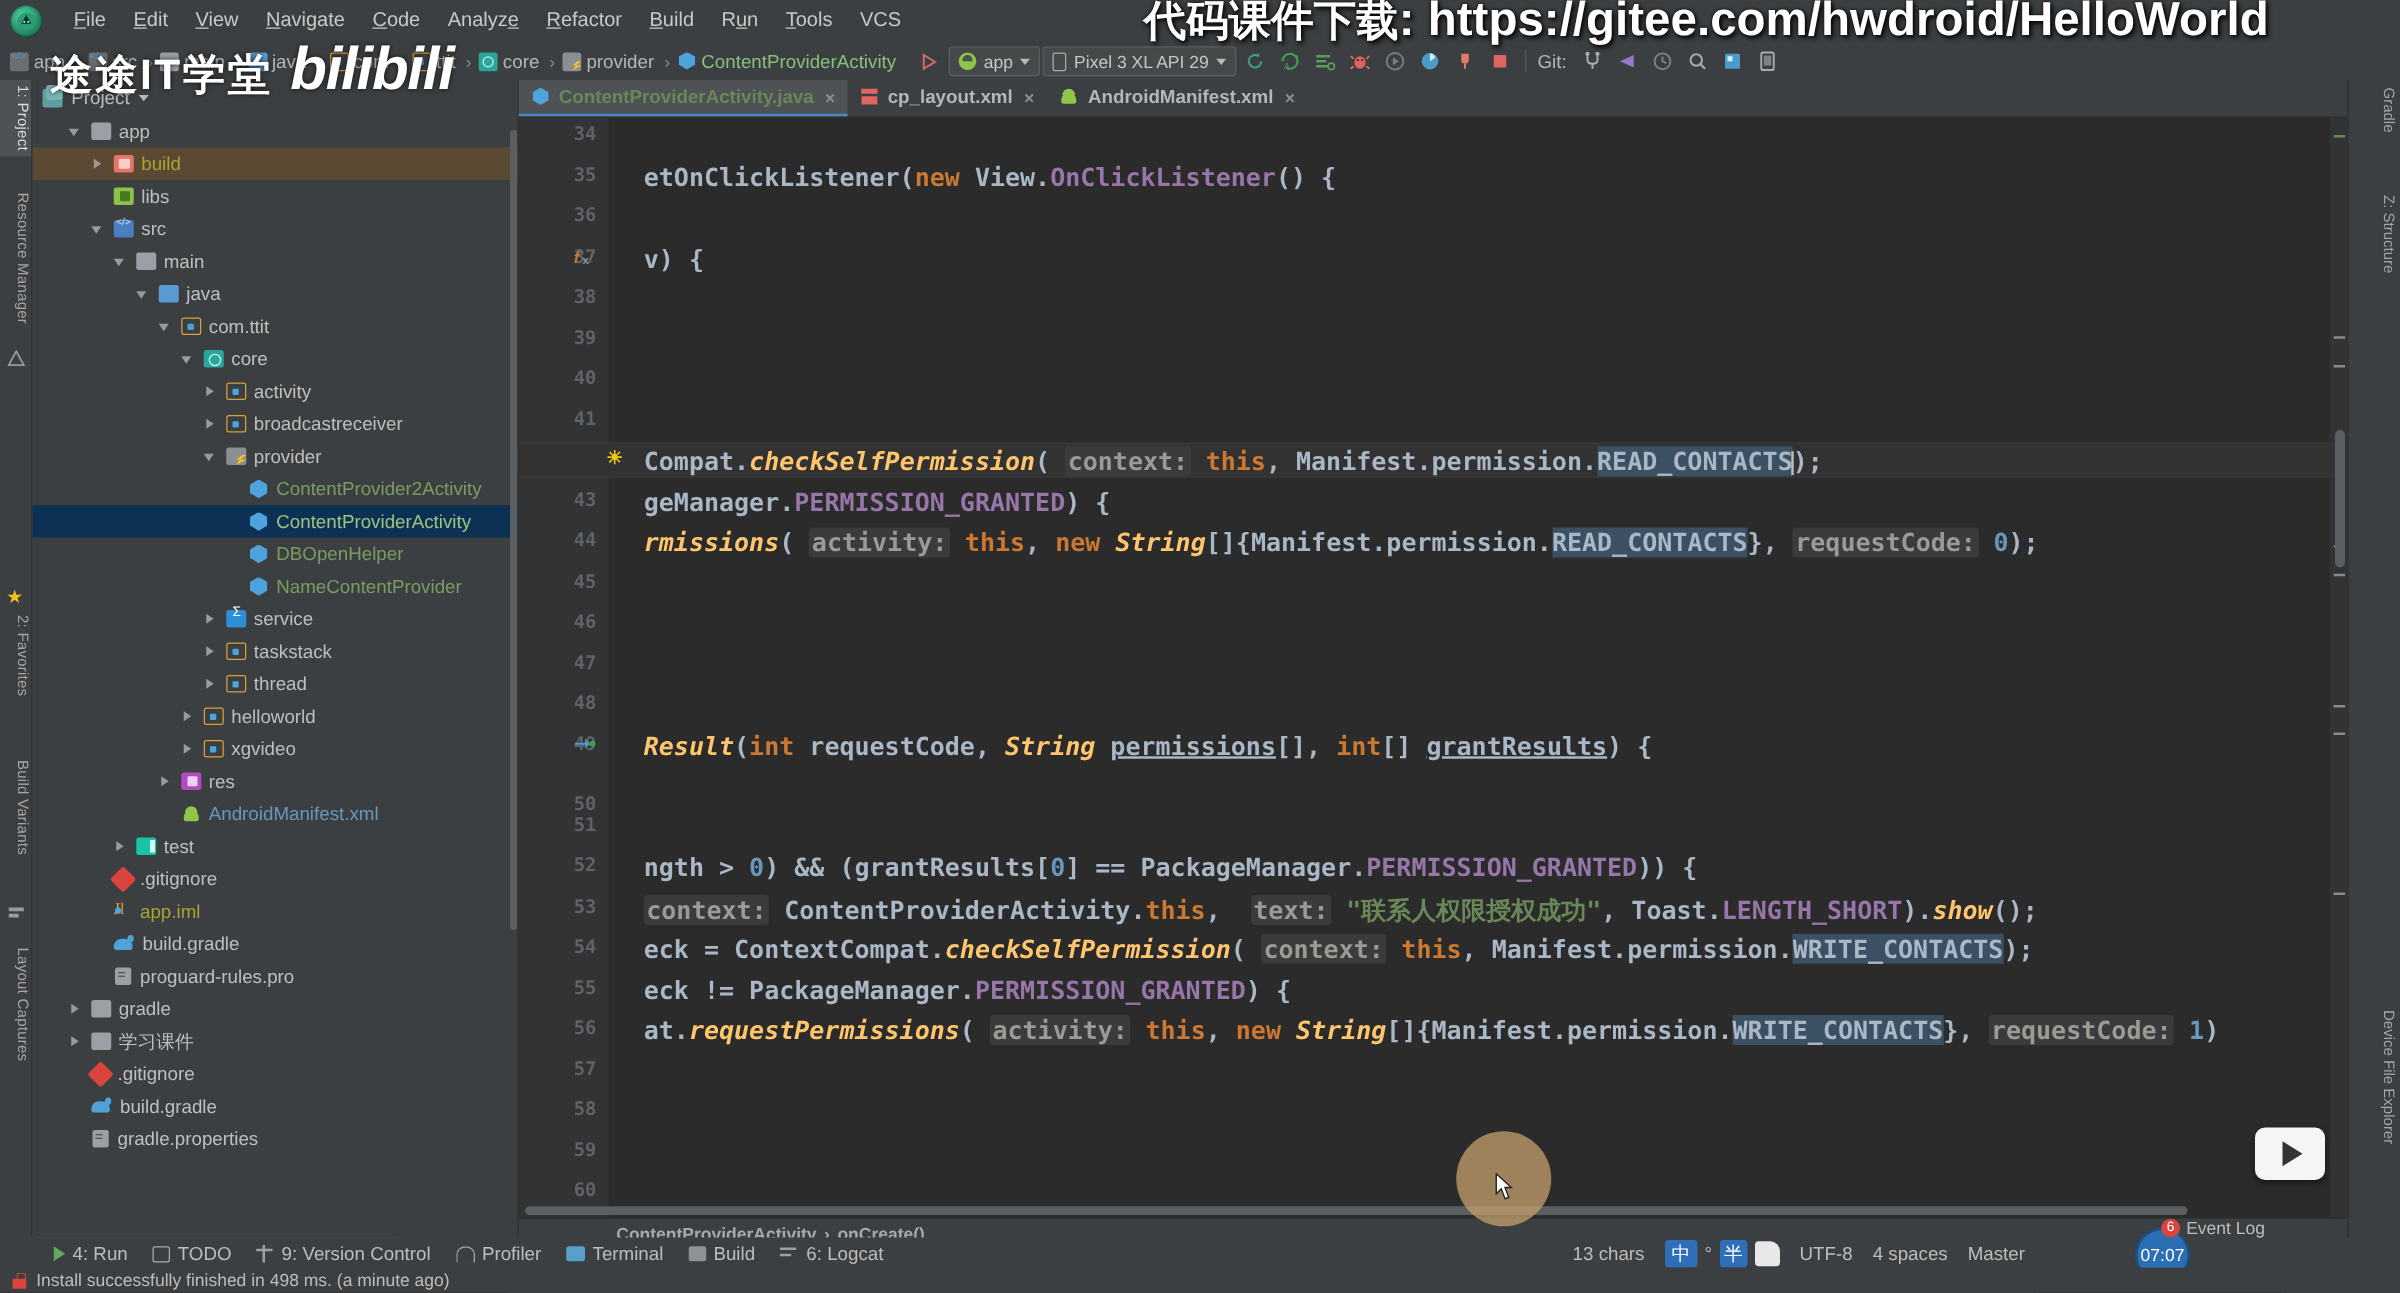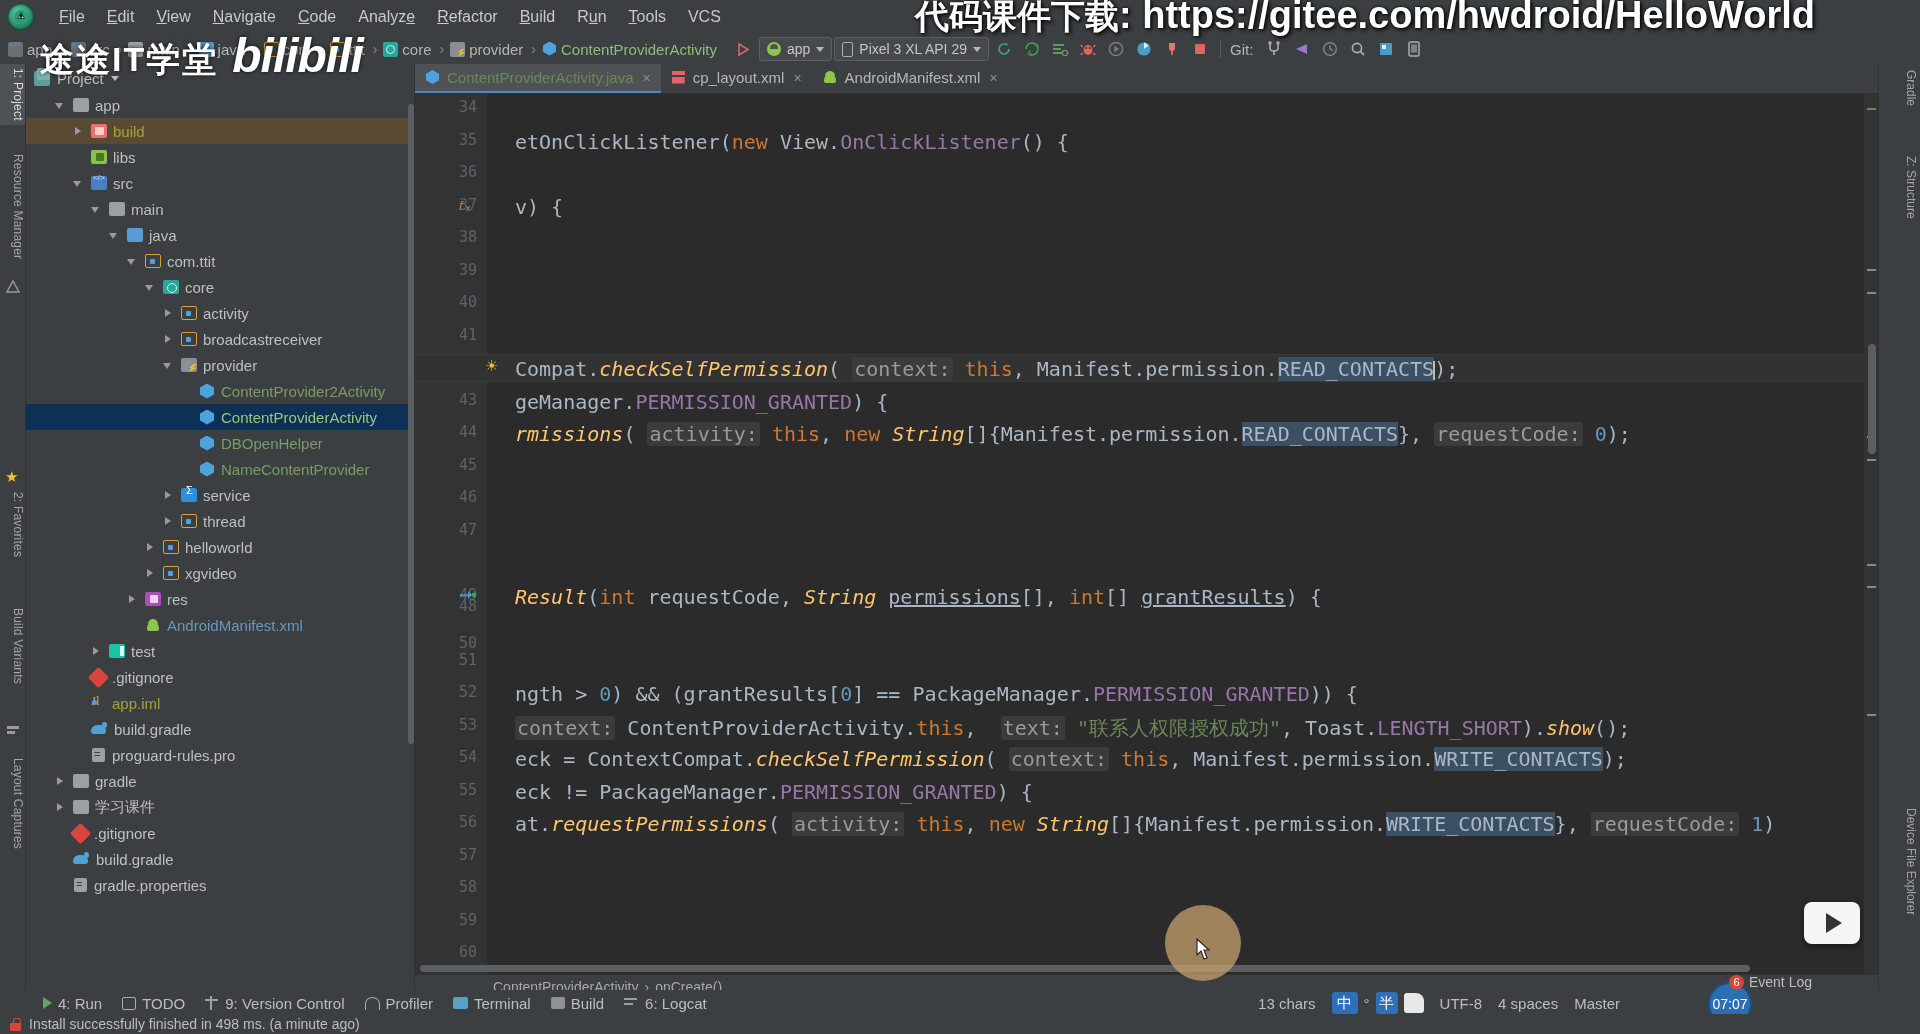--- a/index.html
+++ b/index.html
@@ -162,21 +162,21 @@
   .eleph:after{content:"";position:absolute;left:11px;top:0;width:5px;height:6px;background:#4da3d8;border-radius:50%;}
   .propic{width:15px;height:14px;flex:none;position:relative;}
   .propic:before{content:"";position:absolute;left:1px;top:0;width:13px;height:14px;background:#9aa0a6;border-radius:2px;}
   .propic:after{content:"=";position:absolute;left:3px;top:0px;font-size:11px;color:#3c3f41;}
   .wrenchic{width:15px;height:14px;flex:none;position:relative;}
   .wrenchic:before{content:"";position:absolute;left:1px;top:1px;width:12px;height:12px;background:#9aa0a6;border-radius:2px;}
 
   
   .editor-area {
     position:absolute; left:415px; top:64px; right:42px; bottom:36px;
-    background:#2b2b2b; display:flex; flex-direction:column;
+    background:#2b2b2b; display:flex; flex-direction:column;font-weight:bold;
   }
   .tabs {
     height:30px;background:#3c3f41;display:flex;align-items:stretch;
     border-bottom:1px solid #2f3133;
   }
   .tab {
     display:flex;align-items:center;gap:7px;padding:0 10px;font-size:15px;cursor:default;
     border-bottom:2px solid transparent;
   }
   .tab.active { background:#4e5254; border-bottom-color:#4a88c7; }
@@ -601,20 +601,25 @@
         </div>
         <div class="row" style="padding-left: 154px;">
           <span class="arrow"></span>
           <span class="cls"></span>
           <span class="lbl green">NameContentProvider</span>
         </div>
         <div class="row" style="padding-left: 136px;">
           <span class="arrow r"></span>
           <span class="fi service"></span>
           <span class="lbl">service</span>
+        </div>
+        <div class="row" style="padding-left: 136px;">
+          <span class="arrow r"></span>
+          <span class="fi pkg"></span>
+          <span class="lbl">taskstack</span>
         </div>
         <div class="row" style="padding-left: 136px;">
           <span class="arrow r"></span>
           <span class="fi pkg"></span>
           <span class="lbl">thread</span>
         </div>
         <div class="row" style="padding-left: 118px;">
           <span class="arrow r"></span>
           <span class="fi pkg"></span>
           <span class="lbl">helloworld</span>
@@ -721,21 +726,21 @@
           <div class="ln" style="top: 134px;">38</div>
           <div class="ln" style="top: 166.5px;">39</div>
           <div class="ln" style="top: 199px;">40</div>
           <div class="ln" style="top: 231.5px;">41</div>
           <div class="ln" style="top: 264px;">42</div>
           <div class="ln" style="top: 296.5px;">43</div>
           <div class="ln" style="top: 329px;">44</div>
           <div class="ln" style="top: 361.5px;">45</div>
           <div class="ln" style="top: 394px;">46</div>
           <div class="ln" style="top: 426.5px;">47</div>
-          <div class="ln" style="top: 459px; margin-top: 44px;">48</div>
+          <div class="ln" style="top: 459px;">48</div>
           <div class="ln" style="top: 491.5px;">49</div>
           <div class="gut-ic" style="top: 490.5px;"><svg width="20" height="20" viewBox="0 0 20 20">
               <path d="M3 10 H14" stroke="#4a9cc9" stroke-width="1.6"></path>
               <path d="M11 6 L15 10 L11 14 Z" fill="#4a9cc9"></path>
               <circle cx="17" cy="10" r="2.4" fill="#3f9f4f"></circle>
             </svg></div>
           <div class="ln" style="top: 540px;">50</div>
           <div class="ln" style="top: 556.5px;">51</div>
           <div class="ln" style="top: 589px;">52</div>
           <div class="ln" style="top: 621.5px;">53</div>

